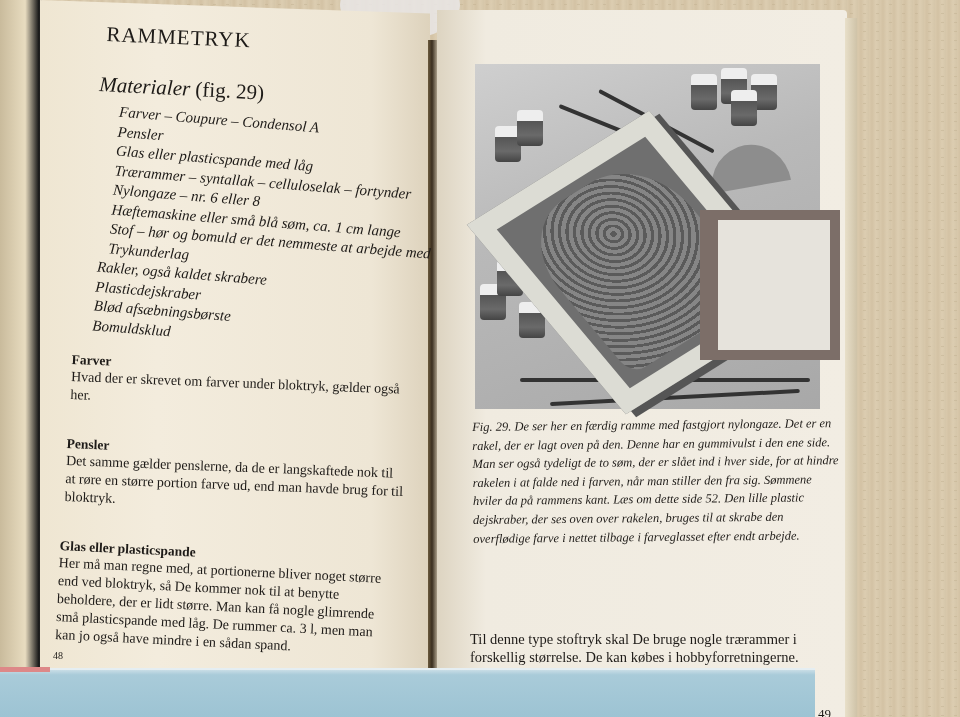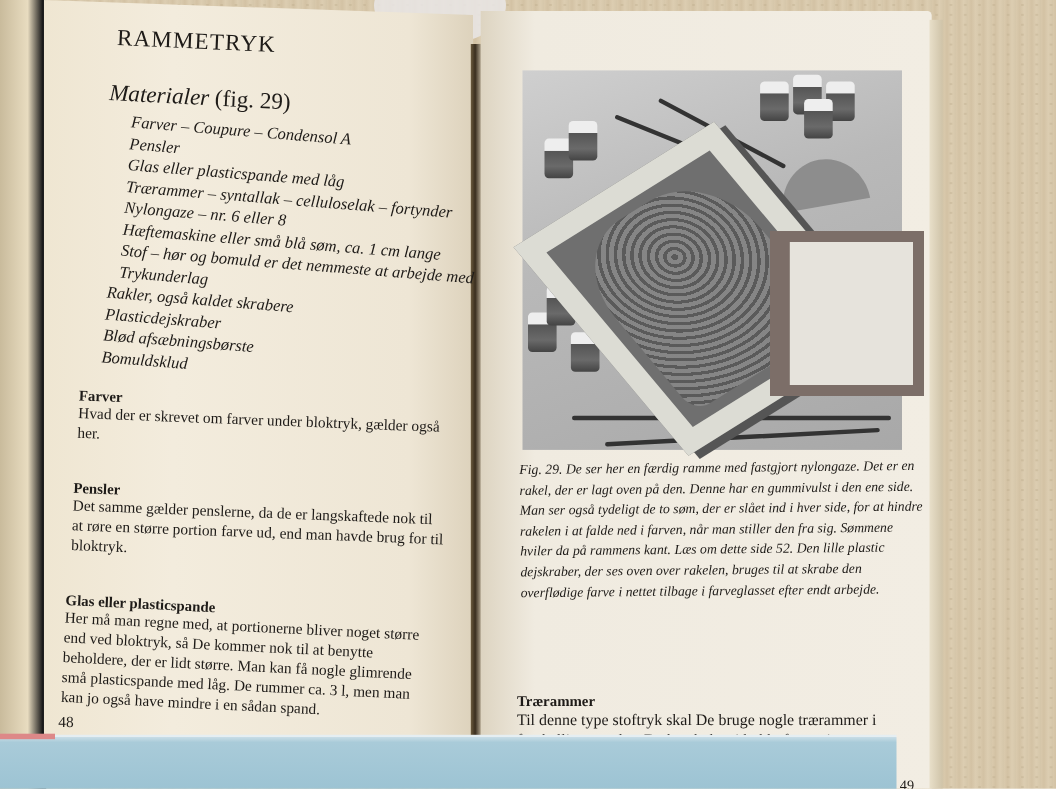--- a/index.html
+++ b/index.html
@@ -42,21 +42,21 @@
   .mat-title { left:100px; top:72px; font-size:21px; font-style:italic; transform:rotate(3deg); transform-origin:0 0; }
   .mat-title .fig { font-style:normal; }
   .mat-list { left:110px; top:102px; font-size:15px; font-style:italic; line-height:19.5px; transform:rotate(4.5deg); transform-origin:0 0; margin:0; padding:0; list-style:none; }
   .mat-list li:nth-child(-n+8) { padding-left:10px; }
   .sec { position:absolute; color:#1e1b18; transform-origin:0 0; }
   .sec h3 { margin:0; font-size:13.5px; font-weight:bold; }
   .sec p { margin:0; font-size:14px; line-height:18px; width:340px; }
   .sec-farver { left:72px; top:352px; transform:rotate(2.2deg); }
   .sec-pensler { left:67px; top:436px; transform:rotate(2.2deg); }
   .sec-glas { left:60px; top:538px; transform:rotate(2.8deg); }
-  .page-num-left { left:53px; top:650px; font-size:14px; }
+  .page-num-left { left:53px; top:650px; font-size:10px; }
   .photo {
     position:absolute; left:475px; top:64px; width:345px; height:345px;
     background:linear-gradient(160deg,#cfcfcf,#b9b9b9 40%,#a8a8a8);
   }
   .jar { position:absolute; width:26px; height:36px; border-radius:4px;
     background:linear-gradient(180deg,#eee 0,#eee 30%,#555 31%,#6a6a6a 70%,#444 100%); }
   .brush { position:absolute; height:4px; background:#333; border-radius:2px; transform-origin:0 0; }
   .frame {
     position:absolute; left:530px; top:140px; width:175px; height:205px;
     border:20px solid #dcdcd4; background:#6f6f6f; transform:rotate(-32deg) skewX(8deg);
@@ -147,18 +147,17 @@
 </div>
 <div class="scraper"></div>
 <div class="frame">
     <div class="frame-inner"></div>
   </div>
 <div class="squeegee"></div>
 
 <div class="text caption">Fig. 29. De ser her en færdig ramme med fastgjort nylongaze. Det er en rakel, der er lagt oven på den. Denne har en gummivulst i den ene side. Man ser også tydeligt de to søm, der er slået ind i hver side, for at hindre rakelen i at falde ned i farven, når man stiller den fra sig. Sømmene hviler da på rammens kant. Læs om dette side 52. Den lille plastic dejskraber, der ses oven over rakelen, bruges til at skrabe den overflødige farve i nettet tilbage i farveglasset efter endt arbejde.</div>
 
 <div class="sec sec-trae">
-  <h3>Trærammer</h3>
   <p>Til denne type stoftryk skal De bruge nogle trærammer i forskellig størrelse. De kan købes i hobbyforretningerne.</p>
 </div>
 
 <div class="blue-book"></div>
 <div class="text page-num-right">49</div>
 
 </body></html>

